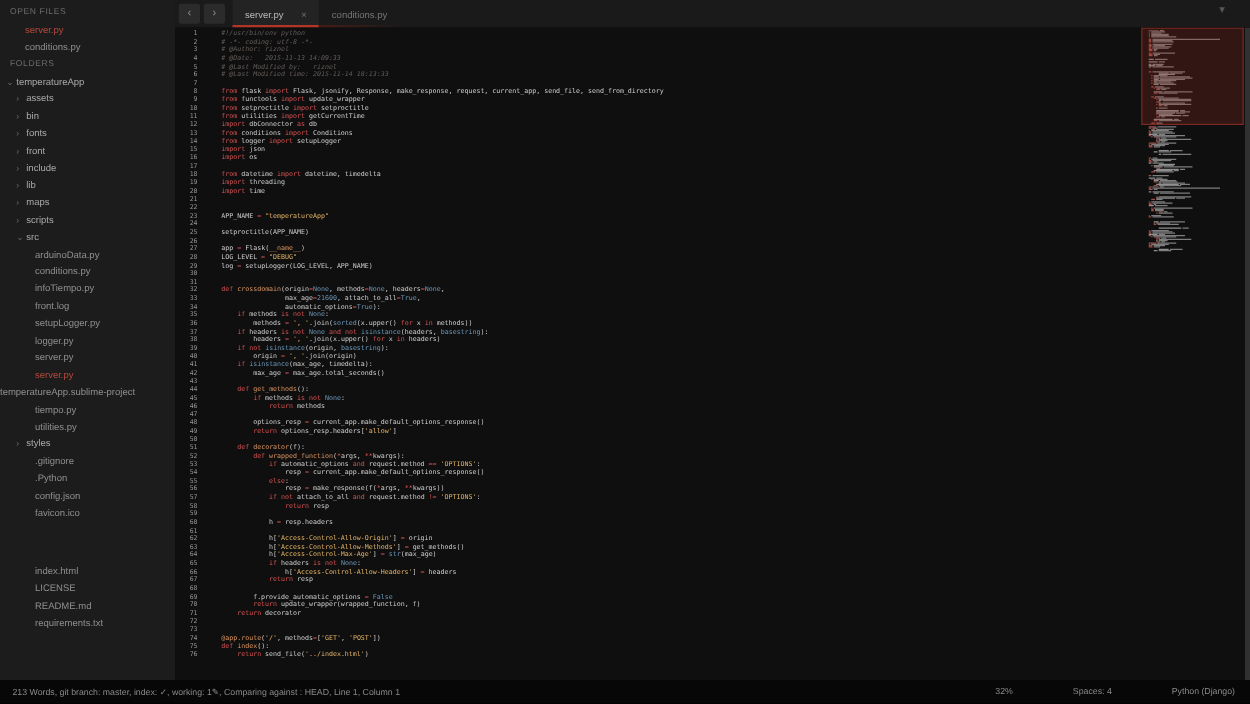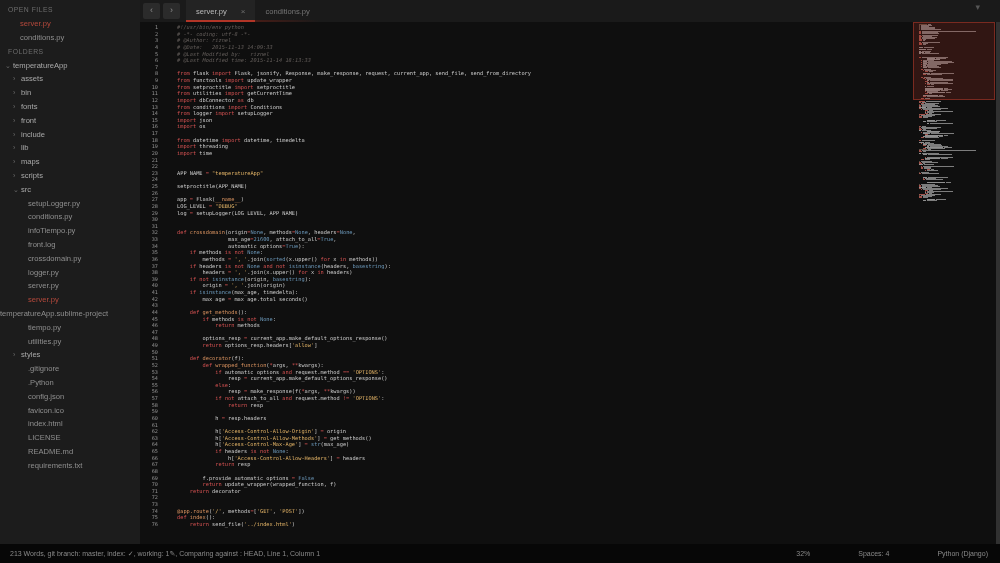--- a/index.html
+++ b/index.html
@@ -69,37 +69,37 @@
           <div class="side-row folder" style="padding-left: 5px;"><span class="arrow">⌄</span>temperatureApp</div>
           <div class="side-row folder" style="padding-left: 13px;"><span class="arrow">›</span>assets</div>
           <div class="side-row folder" style="padding-left: 13px;"><span class="arrow">›</span>bin</div>
           <div class="side-row folder" style="padding-left: 13px;"><span class="arrow">›</span>fonts</div>
           <div class="side-row folder" style="padding-left: 13px;"><span class="arrow">›</span>front</div>
           <div class="side-row folder" style="padding-left: 13px;"><span class="arrow">›</span>include</div>
           <div class="side-row folder" style="padding-left: 13px;"><span class="arrow">›</span>lib</div>
           <div class="side-row folder" style="padding-left: 13px;"><span class="arrow">›</span>maps</div>
           <div class="side-row folder" style="padding-left: 13px;"><span class="arrow">›</span>scripts</div>
           <div class="side-row folder" style="padding-left: 13px;"><span class="arrow">⌄</span>src</div>
-          <div class="side-row" style="padding-left: 28px;">setupLogger.py</div>
+          <div class="side-row" style="padding-left: 28px;">arduinoData.py</div>
           <div class="side-row" style="padding-left: 28px;">conditions.py</div>
           <div class="side-row" style="padding-left: 28px;">infoTiempo.py</div>
           <div class="side-row" style="padding-left: 28px;">front.log</div>
-          <div class="side-row" style="padding-left: 28px;">crossdomain.py</div>
+          <div class="side-row" style="padding-left: 28px;">setupLogger.py</div>
           <div class="side-row" style="padding-left: 28px;">logger.py</div>
           <div class="side-row" style="padding-left: 28px;">server.py</div>
           <div class="side-row active-file" style="padding-left: 28px;">server.py</div>
           <div class="side-row" style="">temperatureApp.sublime-project</div>
           <div class="side-row" style="padding-left: 28px;">tiempo.py</div>
           <div class="side-row" style="padding-left: 28px;">utilities.py</div>
           <div class="side-row folder" style="padding-left: 13px;"><span class="arrow">›</span>styles</div>
           <div class="side-row" style="padding-left: 28px;">.gitignore</div>
           <div class="side-row" style="padding-left: 28px;">.Python</div>
           <div class="side-row" style="padding-left: 28px;">config.json</div>
           <div class="side-row" style="padding-left: 28px;">favicon.ico</div>
-          <div class="side-row" style="padding-left: 28px;">index.html</div>
+          <div class="side-row" style="padding-left: 28px; margin-top: 33px;">index.html</div>
           <div class="side-row" style="padding-left: 28px;">LICENSE</div>
           <div class="side-row" style="padding-left: 28px;">README.md</div>
           <div class="side-row" style="padding-left: 28px;">requirements.txt</div>
         </div>
     </div>
 
     <div class="editor">
       <div class="tabbar">
         <div class="navbtn">‹</div>
         <div class="navbtn">›</div>

